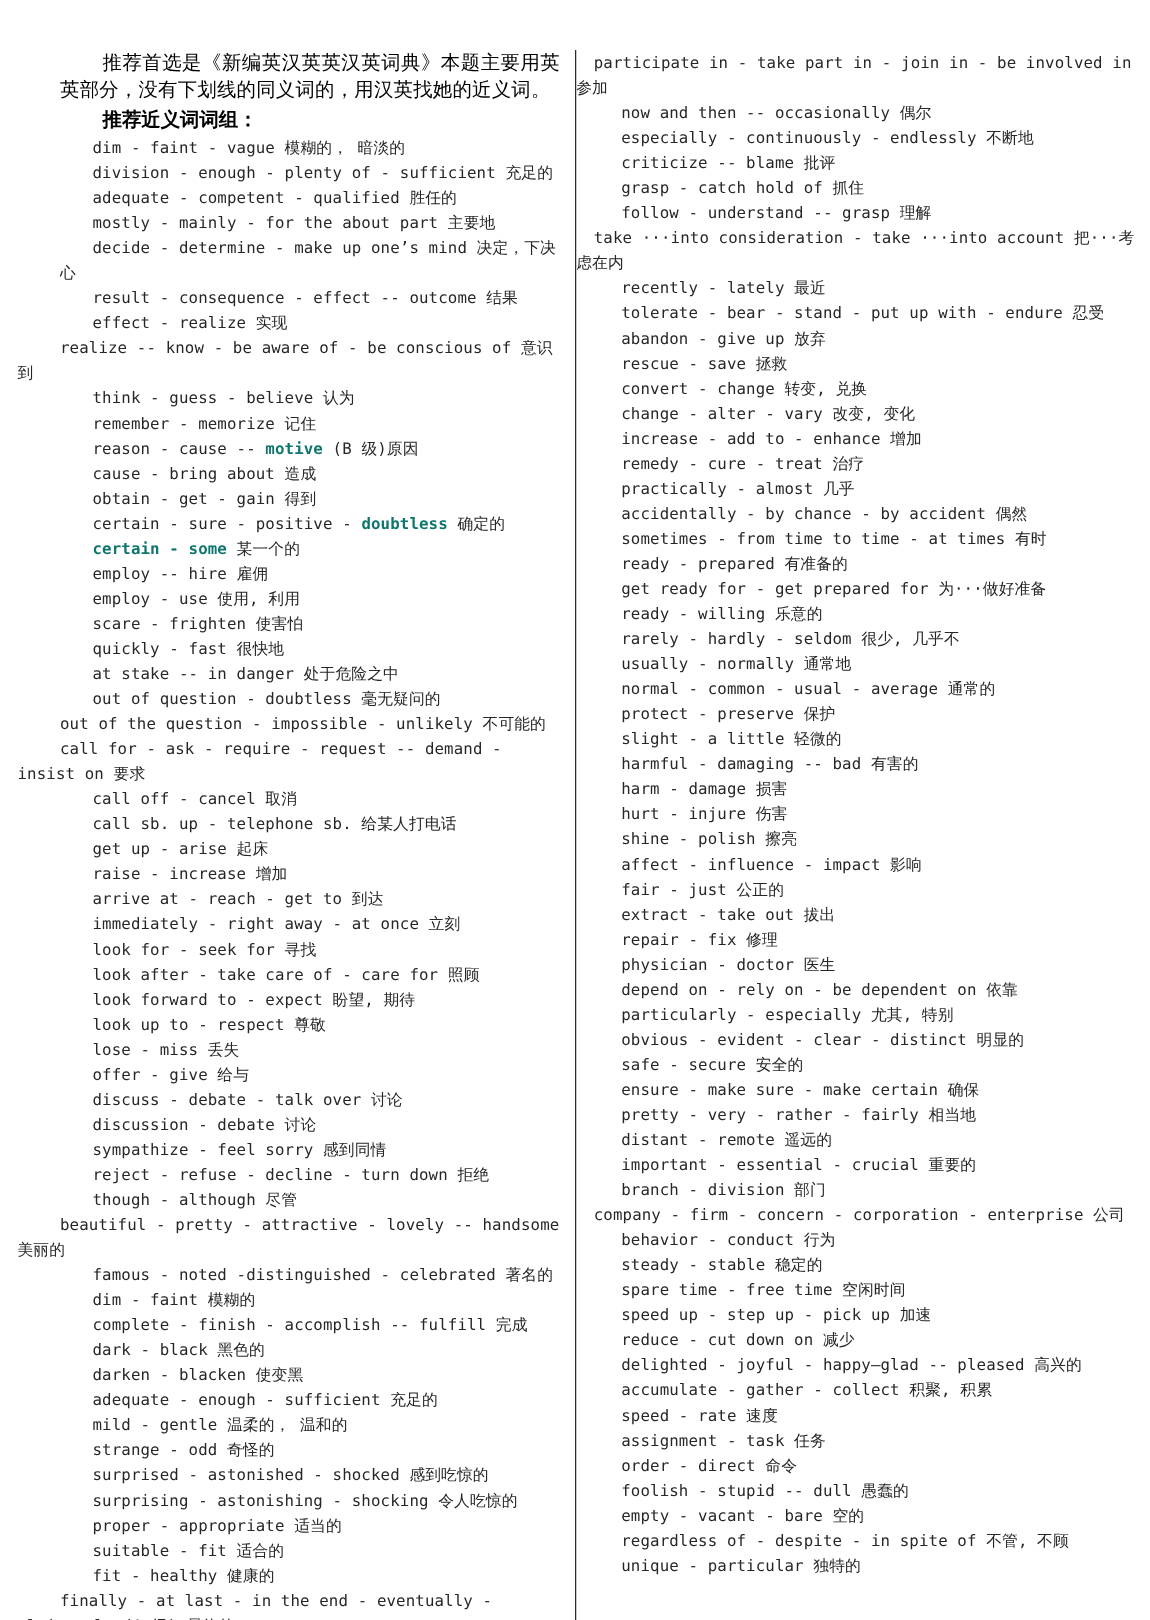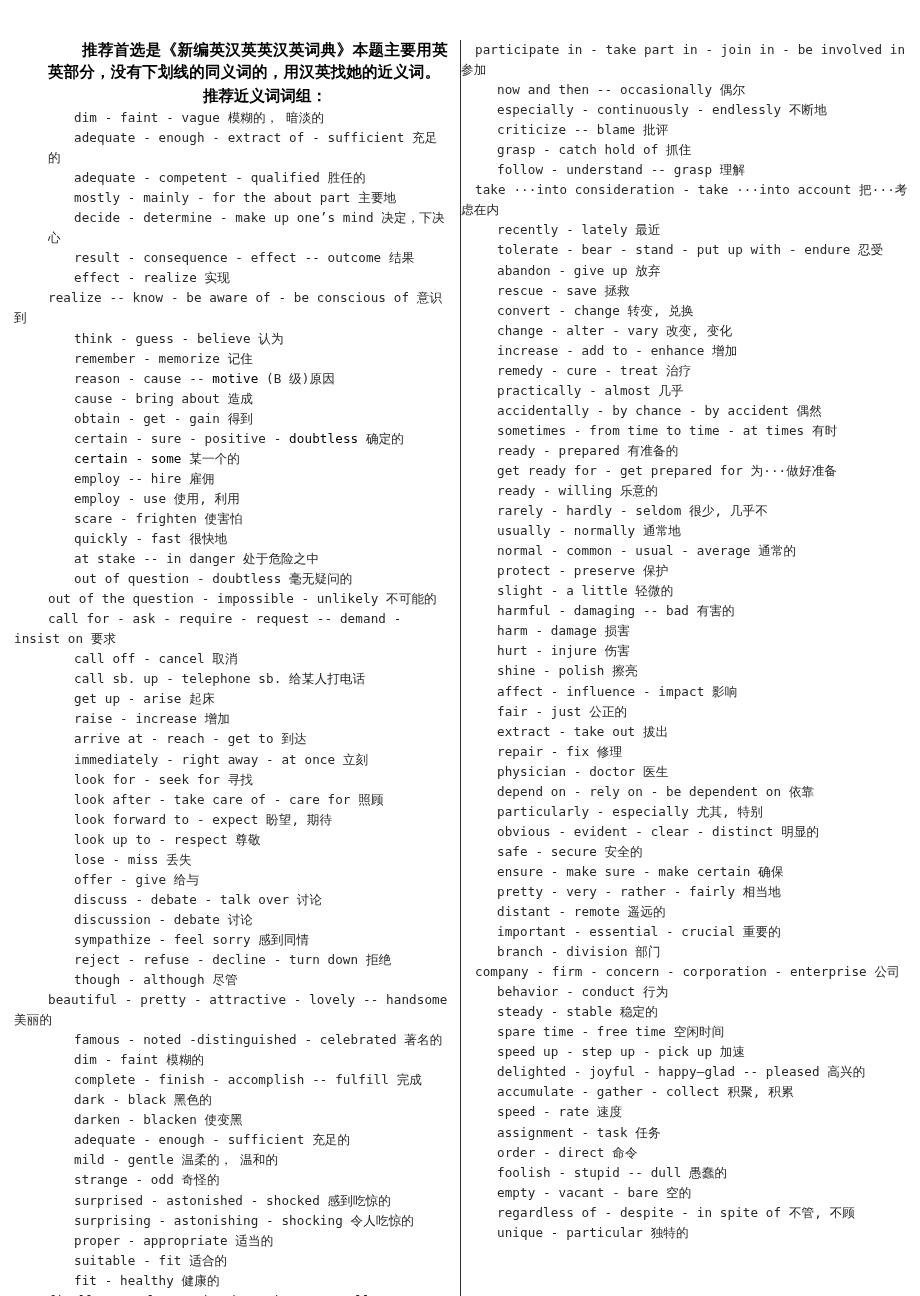--- a/index.html
+++ b/index.html
@@ -41,40 +41,39 @@
     margin-right: 0px;
   }
   .col-right {
     width: 458px;
     padding-left: 14px;
     padding-right: 8px;
   }
   
   .zh-head {
     font-family: "DejaVu Sans", "Liberation Sans", sans-serif;
-    font-weight: bold;
+    font-weight: normal;
     font-size: 15.5px;
     line-height: 21.5px;
     color: #000000;
     margin: 0 0 0 0;
     text-align: justify;
     letter-spacing: 0.2px;
   }
   .zh-head.indent {
     text-indent: 34px;
   }
   .zh-sub {
     font-family: "DejaVu Sans", "Liberation Sans", sans-serif;
     font-weight: bold;
     font-size: 15.5px;
     line-height: 22px;
     color: #000000;
     margin: 2px 0 1px 0;
     text-indent: 34px;
-    text-align: center;
   }
   
   .entry {
     font-family: "DejaVu Sans Mono", "Liberation Mono", monospace;
     font-size: 12.6px;
     line-height: 20.05px;
     color: #262626;
     margin: 0;
     padding: 0;
     text-indent: 26px;
@@ -93,37 +92,37 @@
   }
   .col-left .entry.wrap {
     margin-left: -34px;
     text-indent: 34px;
   }
   .col-right .entry.wrap {
     margin-left: -14px;
     text-indent: 14px;
   }
   .entry b {
-    font-weight: normal;
-    color: #000000;
+    font-weight: bold;
+    color: #0f766e;
   }
 </style>
 </head>
 <body>
 
 <div class="page">
 
   <div class="columns">
 
     <div class="col col-left">
       <p class="zh-head indent">推荐首选是《新编英汉英英汉英词典》本题主要用英英部分，没有下划线的同义词的，用汉英找她的近义词。</p>
       <p class="zh-sub">推荐近义词词组：</p>
       <div id="left-list">
           <p class="entry">dim - faint - vague  模糊的， 暗淡的</p>
-          <p class="entry">adequate - enough - extract of - sufficient 充足的</p>
+          <p class="entry">division - enough - plenty of - sufficient 充足的</p>
           <p class="entry">adequate - competent - qualified 胜任的</p>
           <p class="entry">mostly - mainly - for the about part 主要地</p>
           <p class="entry">decide - determine - make up one’s mind 决定，下决心</p>
           <p class="entry">result - consequence - effect -- outcome 结果</p>
           <p class="entry">effect - realize 实现</p>
           <p class="entry wrap">realize -- know - be aware of - be conscious of 意识到</p>
           <p class="entry">think - guess - believe 认为</p>
           <p class="entry">remember - memorize 记住</p>
           <p class="entry">reason - cause  -- <b>motive</b> (B 级)原因</p>
           <p class="entry">cause - bring about 造成</p>
@@ -219,20 +218,21 @@
           <p class="entry">ensure - make sure - make certain 确保</p>
           <p class="entry">pretty - very - rather - fairly  相当地</p>
           <p class="entry">distant - remote 遥远的</p>
           <p class="entry">important - essential - crucial 重要的</p>
           <p class="entry">branch - division 部门</p>
           <p class="entry wrap">company - firm - concern - corporation - enterprise 公司</p>
           <p class="entry">behavior - conduct 行为</p>
           <p class="entry">steady - stable 稳定的</p>
           <p class="entry">spare time - free time 空闲时间</p>
           <p class="entry">speed up - step up - pick up 加速</p>
+          <p class="entry">reduce - cut down on 减少</p>
           <p class="entry">delighted - joyful - happy—glad -- pleased 高兴的</p>
           <p class="entry">accumulate - gather - collect 积聚,  积累</p>
           <p class="entry">speed - rate 速度</p>
           <p class="entry">assignment - task 任务</p>
           <p class="entry">order - direct 命令</p>
           <p class="entry">foolish - stupid -- dull 愚蠢的</p>
           <p class="entry">empty - vacant - bare  空的</p>
           <p class="entry">regardless of - despite - in spite of 不管,  不顾</p>
           <p class="entry">unique - particular 独特的</p>
         </div>

